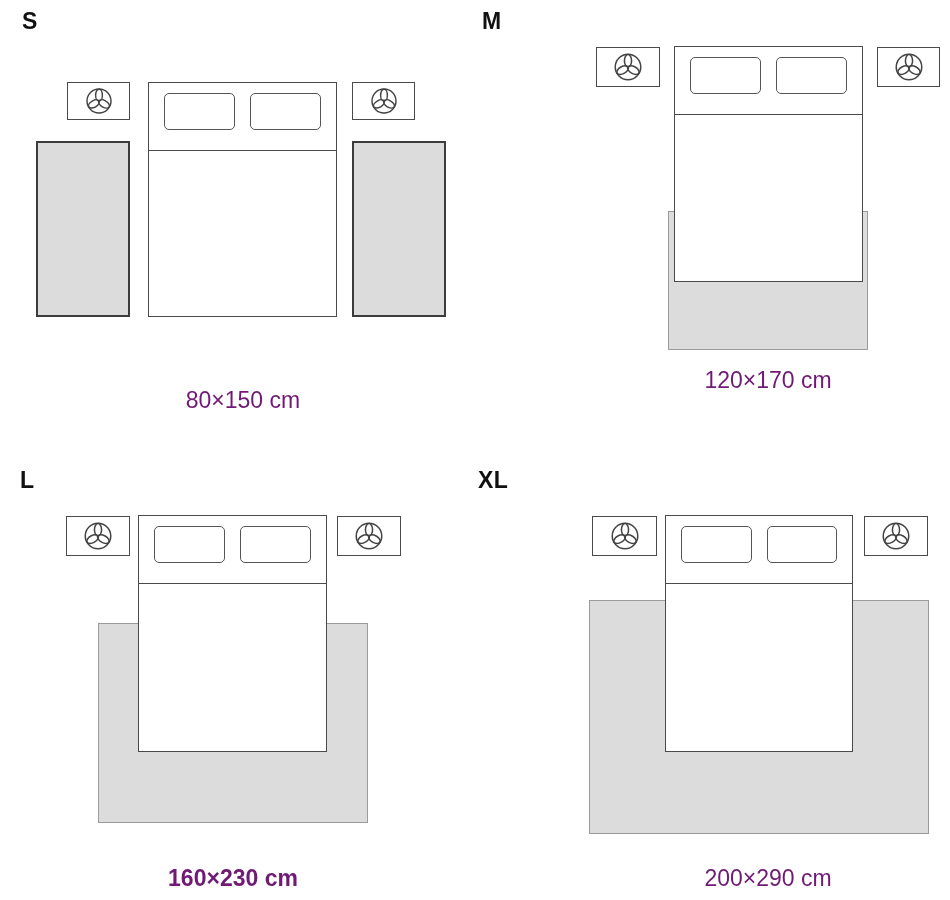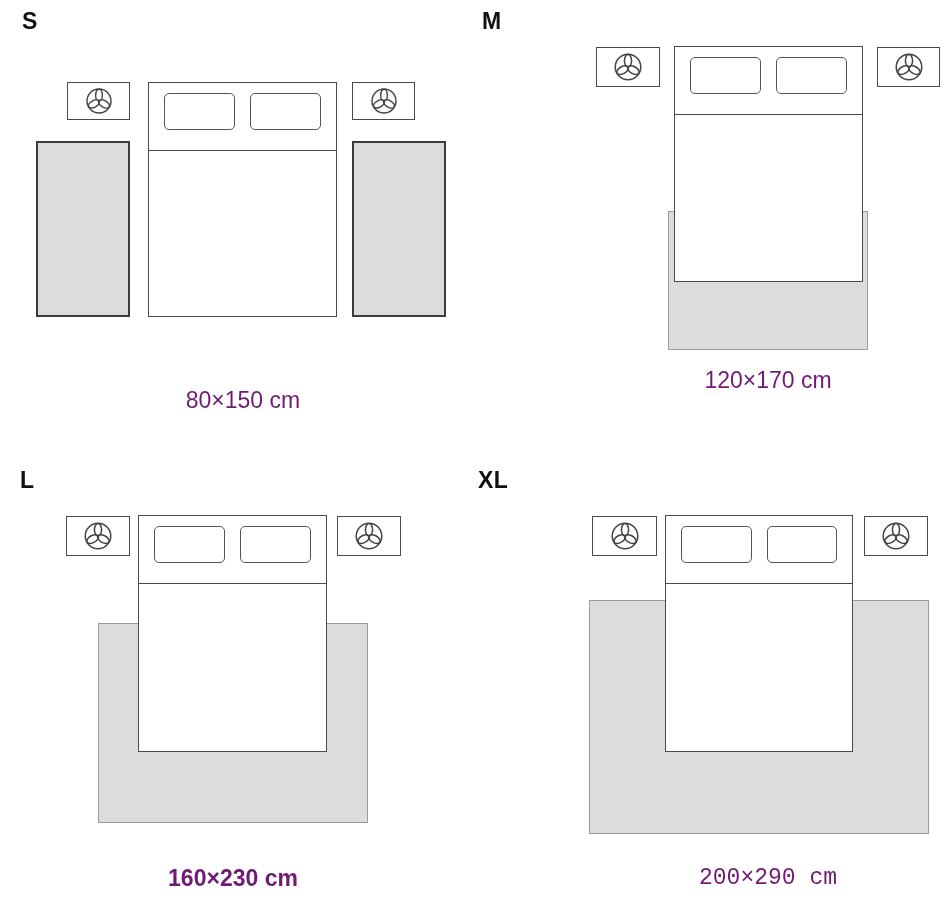--- a/index.html
+++ b/index.html
@@ -236,16 +236,16 @@
       </span>
     </div>
 
     <div class="bed" style="left:665px; top:515px; width:188px; height:237px;">
       <div class="headboard">
         <div class="pillow"></div>
         <div class="pillow"></div>
       </div>
     </div>
 
-    <div class="dim-label" style="left:598px; top:865px; width:340px;font-family:Liberation Mono, monospace;">200×290 cm</div>
+    <div class="dim-label" style="left:598px; top:865px; width:340px;">200×290 cm</div>
   </div>
 
 </div>
 
 </body></html>

